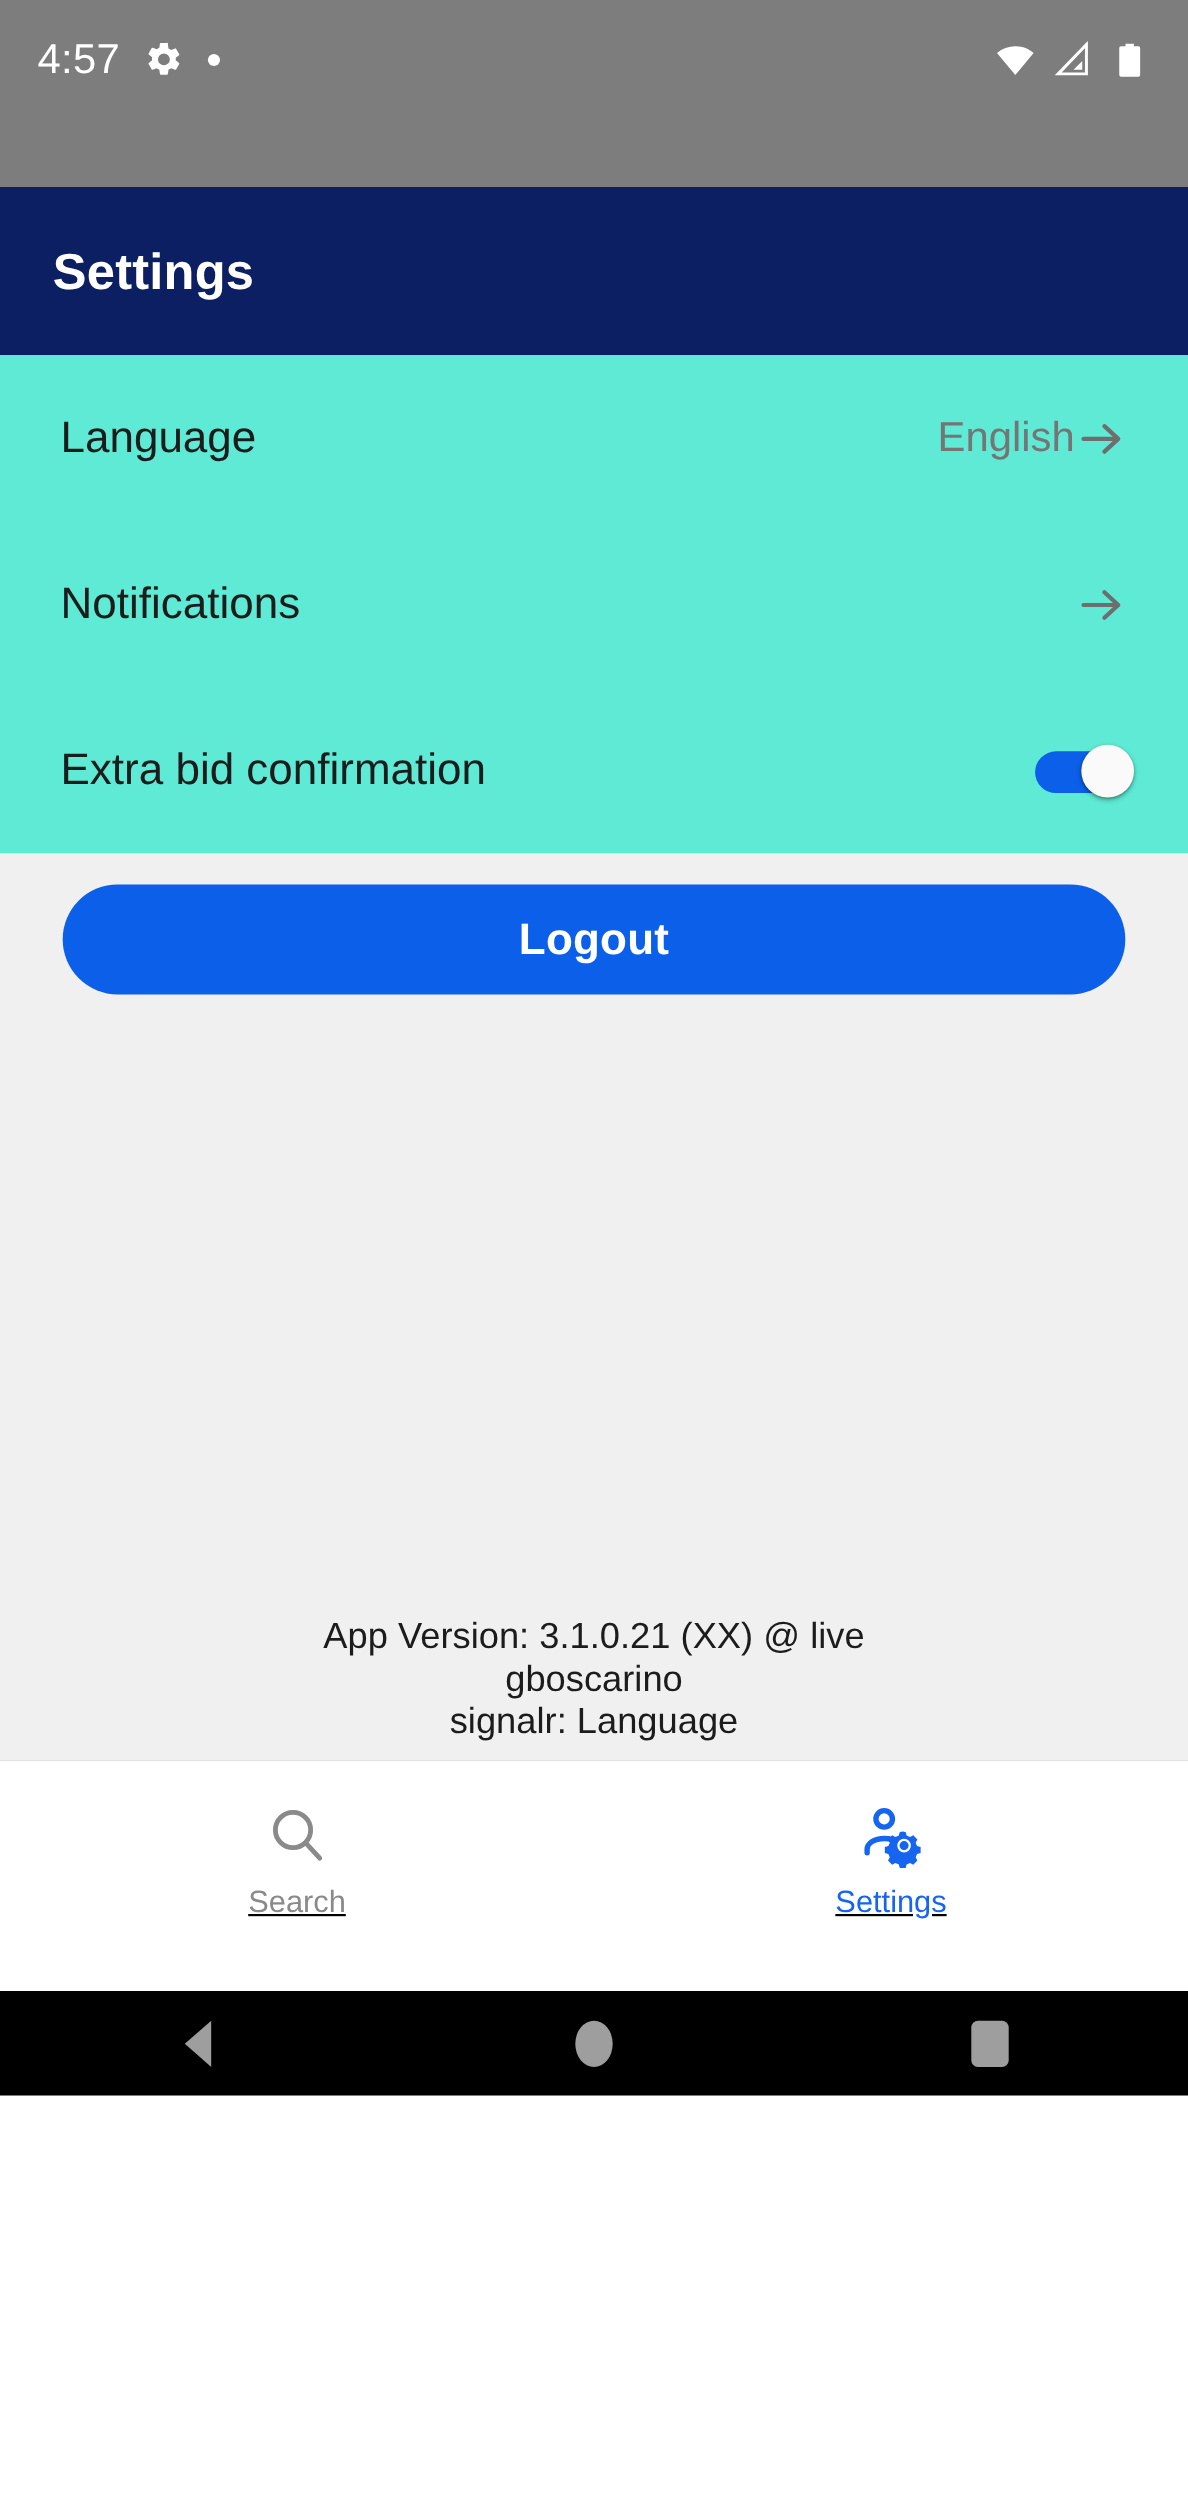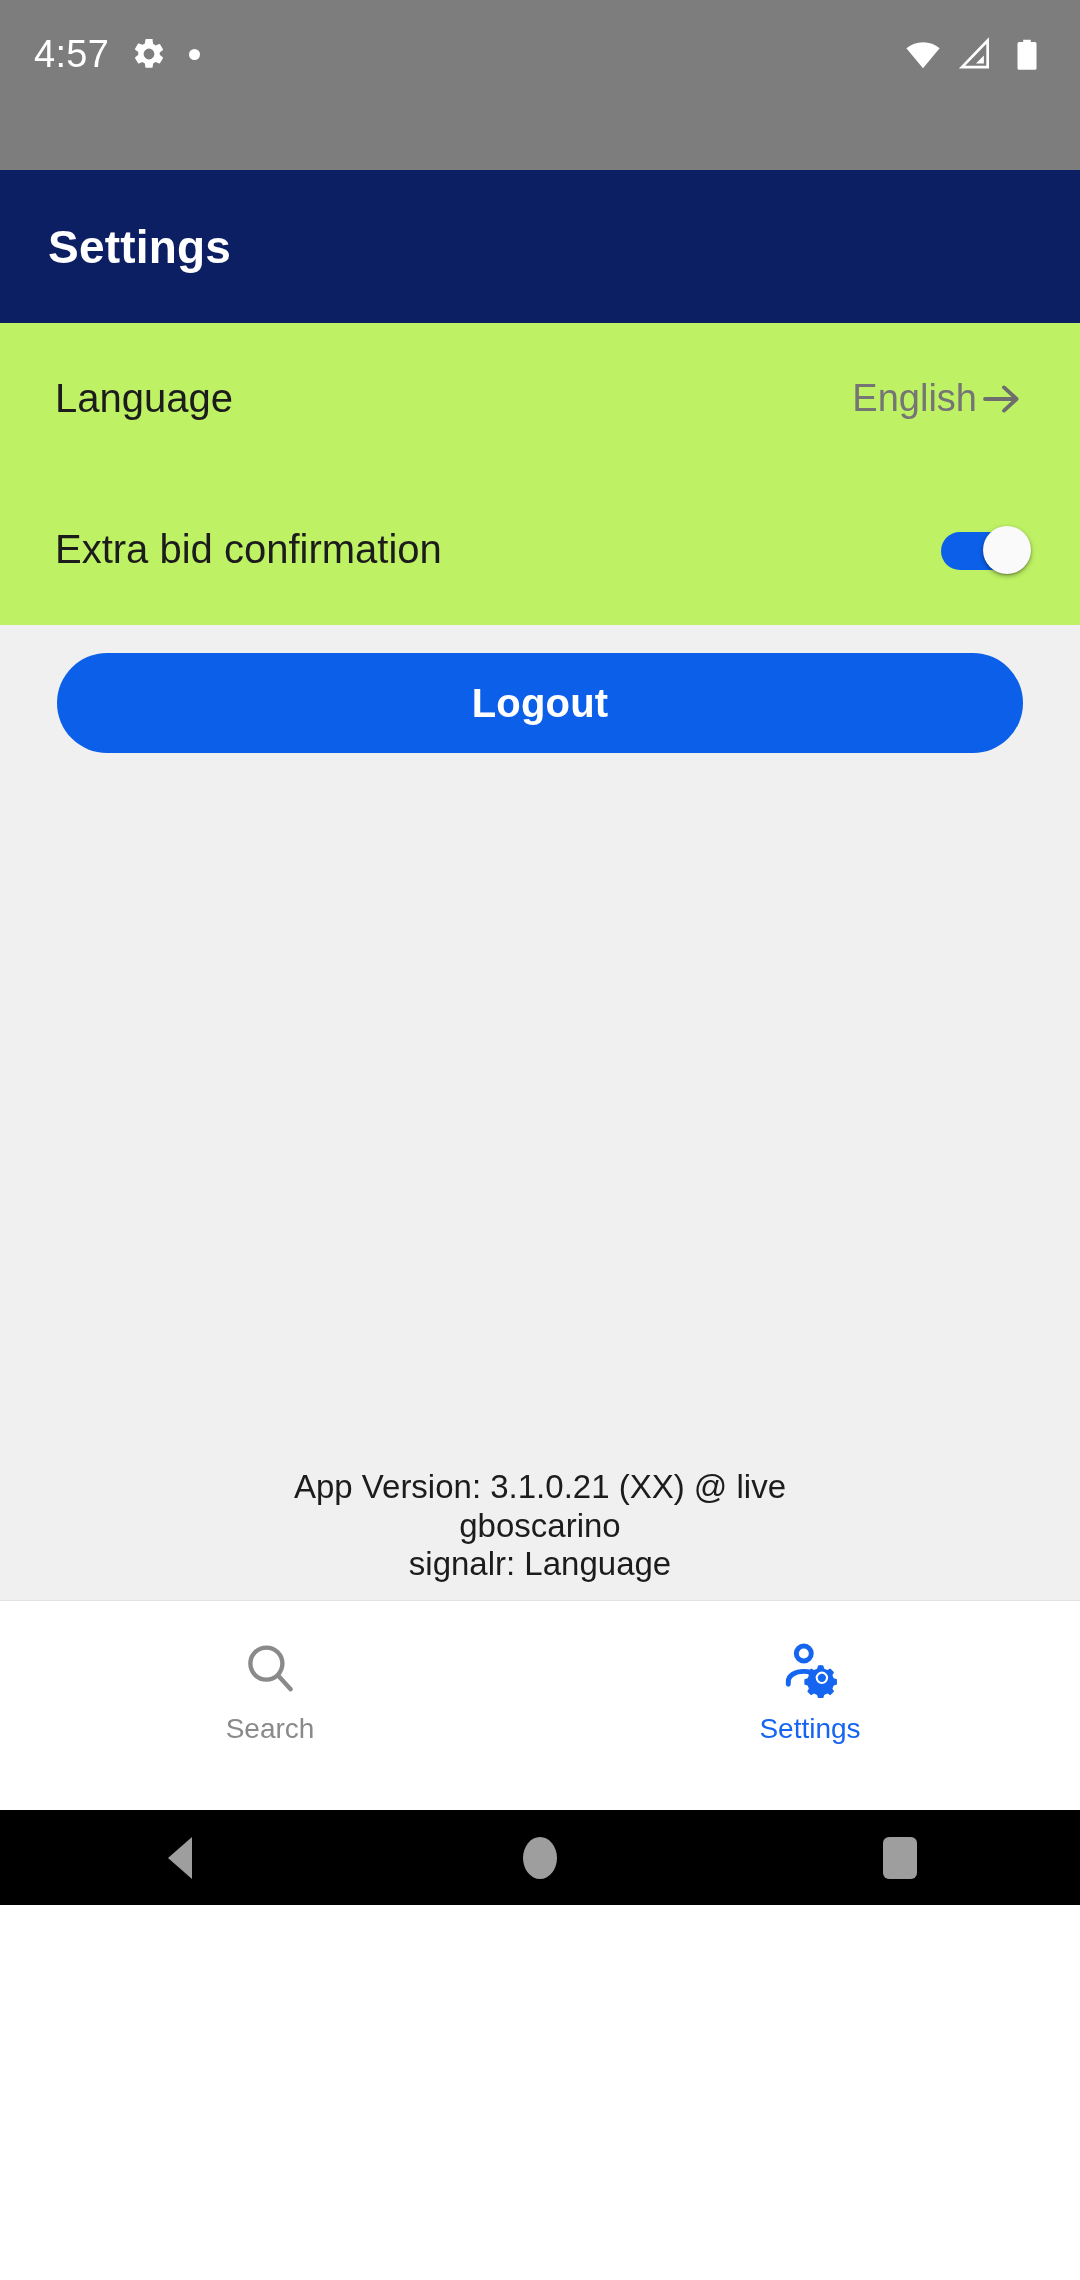--- a/index.html
+++ b/index.html
@@ -74,21 +74,21 @@
   }
   .app-bar-title {
     color: #ffffff;
     font-size: 46px;
     font-weight: bold;
     letter-spacing: 0.2px;
   }
 
   
   .settings-card {
-    background: #bef264;
+    background: #5eead4;
     flex: 0 0 auto;
     padding: 0;
   }
   .setting-row {
     height: 151px;
     display: flex;
     align-items: center;
     padding: 0 55px 0 55px;
     box-sizing: border-box;
   }
@@ -187,20 +187,21 @@
     box-sizing: border-box;
     padding-top: 36px;
   }
   .nav-item {
     flex: 1 1 0;
     display: flex;
     flex-direction: column;
     align-items: center;
     gap: 14px;
     cursor: pointer;
+    text-decoration: underline;
   }
   .nav-label {
     font-size: 28px;
     color: #8a8a8a;
   }
   .nav-item.active .nav-label { color: #1565f0; }
   .nav-icon { display: block; height: 62px; }
 
   
   .android-nav {
@@ -281,20 +282,28 @@
     <div class="setting-row">
       <span class="setting-label">Language</span>
       <span class="setting-value">English</span>
       <span>
         <svg class="arrow-icon" width="48" height="48" viewBox="0 0 24 24" aria-hidden="true">
           <path fill="none" stroke="#6e6e6e" stroke-width="1.9" stroke-linecap="round" stroke-linejoin="round" d="M4 12h15M13.5 6.2 19.8 12l-6.3 5.8"></path>
         </svg>
       </span>
     </div>
 
+    <div class="setting-row">
+      <span class="setting-label">Notifications</span>
+      <span>
+        <svg class="arrow-icon" width="48" height="48" viewBox="0 0 24 24" aria-hidden="true">
+          <path fill="none" stroke="#6e6e6e" stroke-width="1.9" stroke-linecap="round" stroke-linejoin="round" d="M4 12h15M13.5 6.2 19.8 12l-6.3 5.8"></path>
+        </svg>
+      </span>
+    </div>
 
     <div class="setting-row">
       <span class="setting-label">Extra bid confirmation</span>
       <span class="toggle">
         <span class="toggle-track"></span>
         <span class="toggle-thumb"></span>
       </span>
     </div>
 
   </div>

